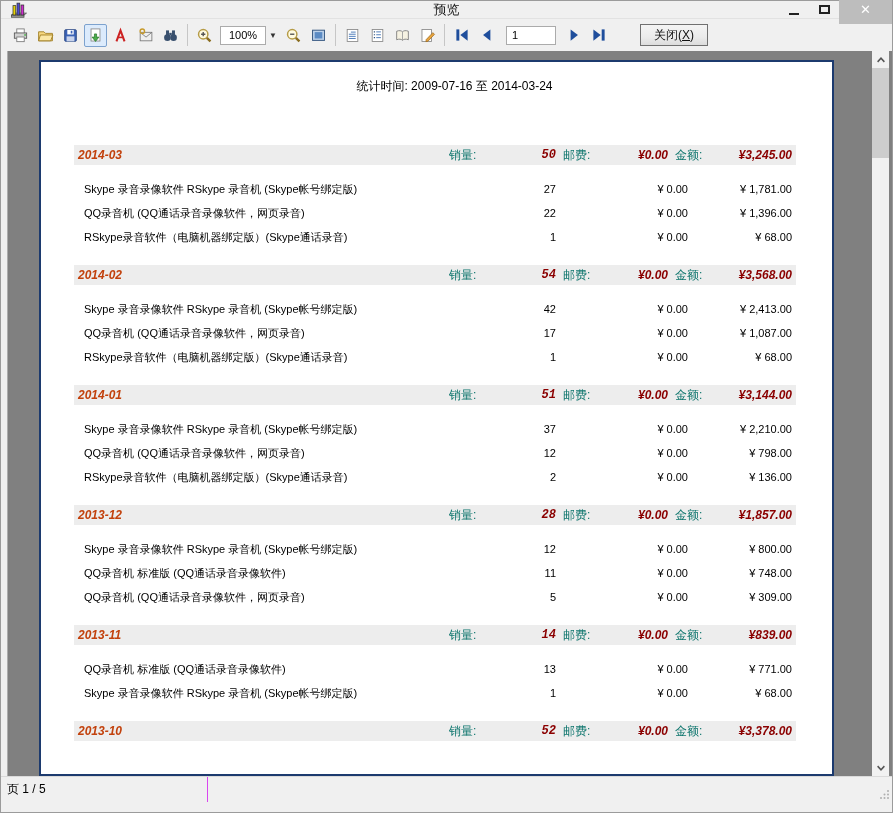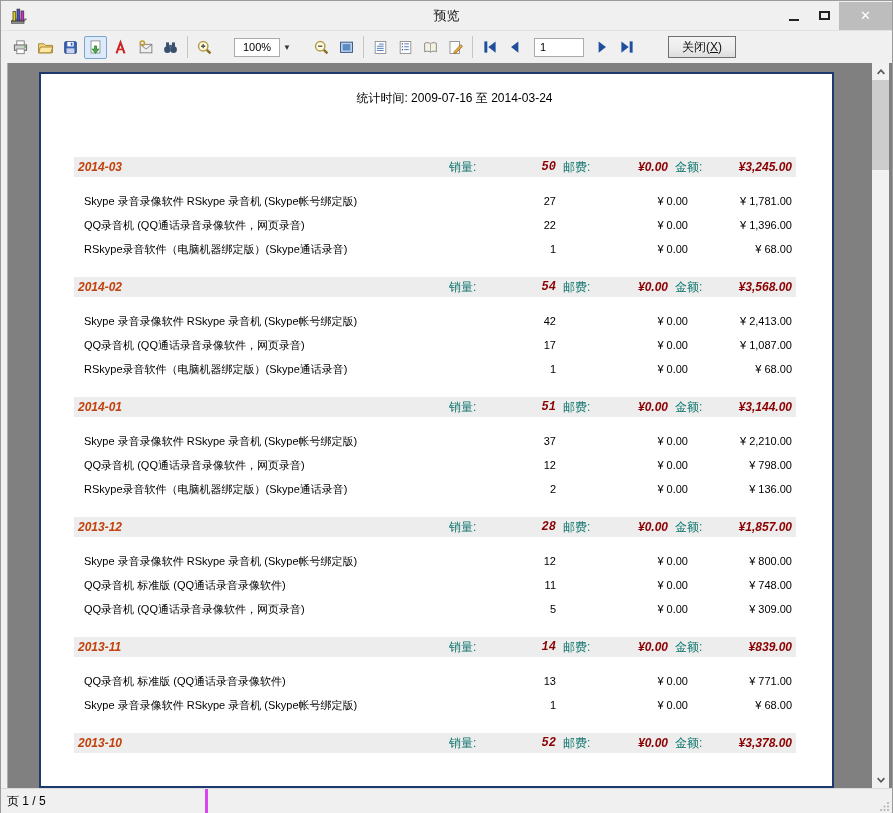--- a/index.html
+++ b/index.html
@@ -2,41 +2,41 @@
 <html><head>
 <meta charset="utf-8">
 <style>
   * { box-sizing: border-box; margin: 0; padding: 0; }
   html,body { width: 893px; height: 813px; overflow: hidden;
     font-family: "Liberation Sans","DejaVu Sans",sans-serif; }
   .window { width: 893px; height: 813px; background: #F0F0F0;
     border: 1px solid #9B9B9B; position: relative; }
 
   
-  .titlebar { height: 30px; position: relative; display: flex; align-items: center;
+  .titlebar { height: 18px; position: relative; display: flex; align-items: center;
     background: #F0F0F0; border-bottom: 1px solid #E2E2E2; }
   .app-icon { margin-left: 8px; width: 20px; height: 20px; }
   .title-text { position: absolute; left: 0; right: 0; text-align: center;
     font-size: 13px; color: #1B1B1B; pointer-events: none; }
   .win-controls { margin-left: auto; display: flex; align-items: stretch; height: 28px; }
   .win-btn { width: 30px; display: flex; align-items: center; justify-content: center;
     cursor: default; }
   .glyph-min { width: 10px; height: 2px; background: #222; margin-top: 8px; }
   .glyph-max { width: 11px; height: 9px; border: 2px solid #222; background: transparent; }
   .win-btn-close { width: 53px; background: #BDBDBD; color: #FFFFFF;
     font-size: 13px; font-weight: bold; }
 
   
   .toolbar { height: 32px; display: flex; align-items: center; padding-left: 8px;
     background: #F0F0F0; }
   .tb-btn { width: 23px; height: 23px; display: flex; align-items: center;
     justify-content: center; margin-right: 2px; border: 1px solid transparent; }
   .tb-btn.active { border: 1px solid #7DA2CE; background: #DCEBFC; border-radius: 2px; }
   .tb-sep { width: 1px; height: 22px; background: #C6C6C6; margin: 0 5px 0 3px; }
-  .combo { display: flex; align-items: center; margin: 0 16px; }
+  .combo { display: flex; align-items: center; margin: 0 2px; }
   .combo-box { width: 46px; height: 19px; border: 1px solid #ABABAB; background: #fff;
     font-size: 11px; display: flex; align-items: center; justify-content: center; }
   .combo-arrow { width: 14px; height: 19px; display: flex; align-items: center;
     justify-content: center; font-size: 8px; color: #333; }
   .page-input { width: 50px; height: 19px; border: 1px solid #ABABAB; font-size: 11px;
     padding-left: 5px; margin: 0 6px; background: #fff; }
   .close-btn { margin-left: 28px; height: 22px; padding: 0 13px; font-size: 12px;
     color: #111; border: 1px solid #707070;
     background: linear-gradient(#F4F4F4,#EBEBEB 60%,#DCDCDC); }
   .close-btn .u { text-decoration: underline; }
@@ -75,21 +75,21 @@
   .vs-btn { position: absolute; left: 0; width: 17px; height: 17px; display: flex;
     align-items: center; justify-content: center; }
   .vs-up { top: 0; } .vs-down { bottom: 0; }
   .vs-thumb { position: absolute; left: 0; top: 17px; width: 17px; height: 90px;
     background: #CDCDCD; }
 
   
   .statusbar { height: 26px; display: flex; align-items: center; font-size: 12px;
     background: #F0F0F0; border-top: 1px solid #DADADA; color: #000; position: relative; }
   .status-left { width: 207px; height: 100%; line-height: 25px; padding-left: 6px;
-    border-right: 3px solid #d946ef; }
+    border-right: 1px solid #d946ef; }
   .grip { position: absolute; right: 2px; bottom: 2px; }
 </style>
 </head>
 <body>
 
 <div class="window">
 
   <div class="titlebar">
     <svg class="app-icon" viewBox="0 0 16 16">
       <polygon points="2,12 4,10.5 14,10.5 12,12" fill="#C9C9C9" stroke="#444" stroke-width="0.6"></polygon>

